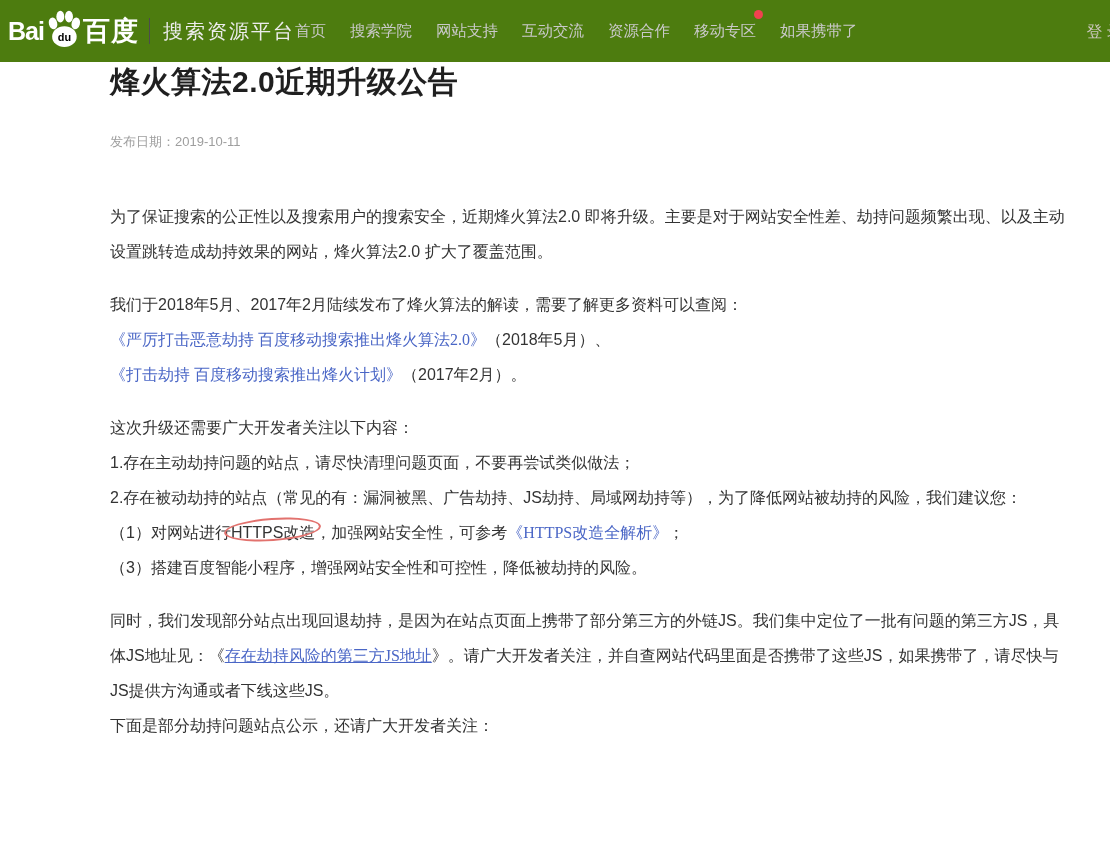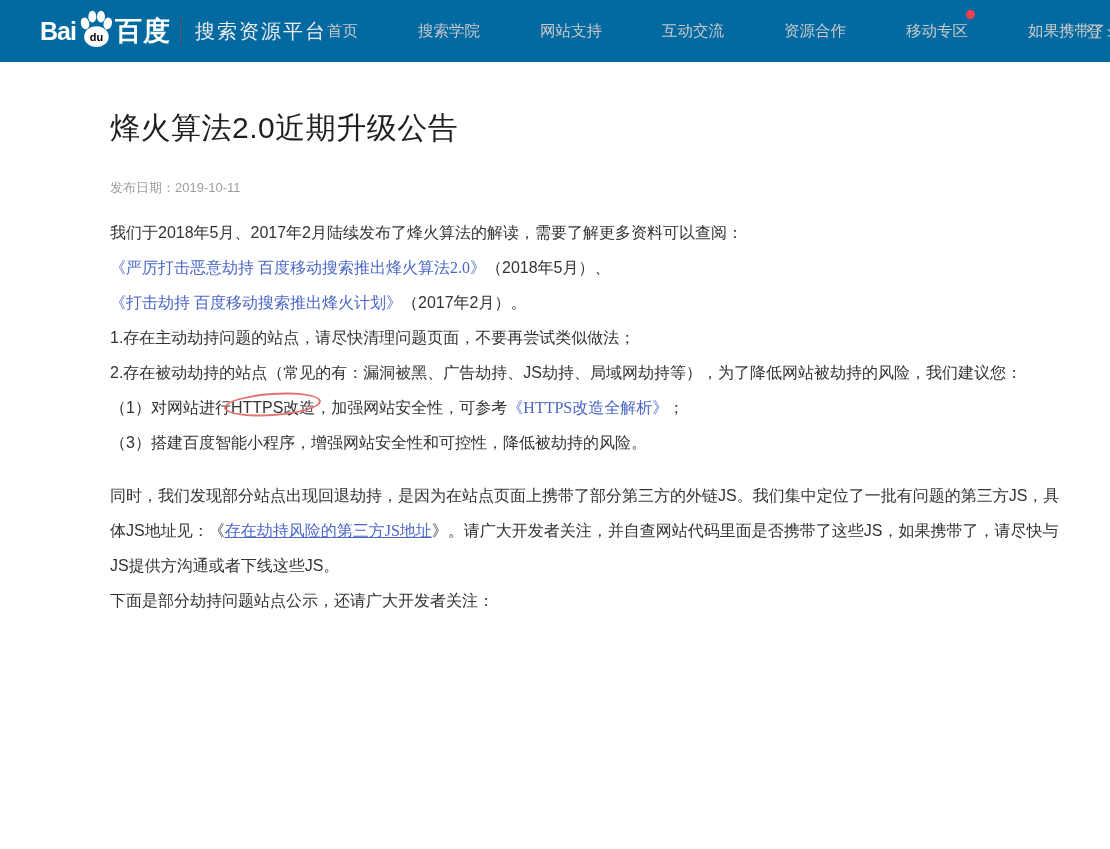--- a/index.html
+++ b/index.html
@@ -7,26 +7,25 @@
   body {
     font-family: "Liberation Sans", "DejaVu Sans", sans-serif;
     background: #ffffff;
     overflow: hidden;
     position: relative;
   }
 
   
   .navbar {
     height: 62px;
-    background: #0369a1;
+    background: #4d7c0f;
     display: flex;
     align-items: center;
     position: relative;
     overflow: hidden;
-    padding-left: 32px;
   }
   .logo {
     display: flex;
     align-items: center;
     margin-left: 8px;
     cursor: pointer;
   }
   .logo .bai {
     color: #ffffff;
     font-weight: bold;
@@ -48,21 +47,21 @@
   }
   .brand {
     color: #ececec;
     font-size: 20px;
     letter-spacing: 2px;
     cursor: pointer;
     text-align: right;
   }
   .menu {
     display: flex;
-    gap: 60px;
+    gap: 24px;
   }
   .menu-item {
     color: #c9c9c9;
     font-size: 15.5px;
     position: relative;
     cursor: pointer;
     white-space: nowrap;
   }
   .menu-item .dot {
     position: absolute;
@@ -82,23 +81,22 @@
     white-space: nowrap;
     cursor: pointer;
   }
 
   
   .article {
     padding: 0 0 0 110px;
     width: 1080px;
   }
   .article h1 {
-    margin-top: 46px;
     font-size: 30px;
-    font-weight: normal;
+    font-weight: bold;
     color: #1f1f1f;
     letter-spacing: 0.5px;
   }
   .pub-date {
     margin-top: 30px;
     font-size: 13px;
     color: #9e9e9e;
   }
   .body-copy { width: 962px; }
   .body-copy p {
@@ -168,25 +166,27 @@
   </nav>
 
   <div class="login">登 录</div>
 </header>
 
 <main class="article">
   <h1>烽火算法2.0近期升级公告</h1>
   <div class="pub-date">发布日期：2019-10-11</div>
 
   <div class="body-copy">
+    <p class="mt-xl">为了保证搜索的公正性以及搜索用户的搜索安全，近期烽火算法2.0 即将升级。主要是对于网站安全性差、劫持问题频繁出现、以及主动设置跳转造成劫持效果的网站，烽火算法2.0 扩大了覆盖范围。</p>
 
     <p class="mt-md">我们于2018年5月、2017年2月陆续发布了烽火算法的解读，需要了解更多资料可以查阅：</p>
     <p><a class="doc-link">《严厉打击恶意劫持 百度移动搜索推出烽火算法2.0》</a><span>（2018年5月）、</span></p>
     <p><a class="doc-link">《打击劫持 百度移动搜索推出烽火计划》</a><span>（2017年2月）。</span></p>
 
+    <p class="mt-md">这次升级还需要广大开发者关注以下内容：</p>
     <p>1.存在主动劫持问题的站点，请尽快清理问题页面，不要再尝试类似做法；</p>
     <p>2.存在被动劫持的站点（常见的有：漏洞被黑、广告劫持、JS劫持、局域网劫持等），为了降低网站被劫持的风险，我们建议您：</p>
 
     <p><span>（1）对网站进行</span><span class="circled c1">HTTPS改造</span><span>，加强网站安全性，可参考</span><a class="doc-link">《HTTPS改造全解析》</a><span>；</span></p>
 
 
     <p>（3）搭建百度智能小程序，增强网站安全性和可控性，降低被劫持的风险。</p>
 
     <p class="mt-md"><span>同时，我们发现部分站点出现回退劫持，是因为在站点页面上携带了部分第三方的外链JS。我们集中定位了一批有问题的第三方JS，具体JS地址见：《</span><a class="doc-link underline">存在劫持风险的第三方JS地址</a><span>》。请广大开发者关注，并自查网站代码里面是否携带了这些JS，如果携带了，请尽快与JS提供方沟通或者下线这些JS。</span></p>
 

